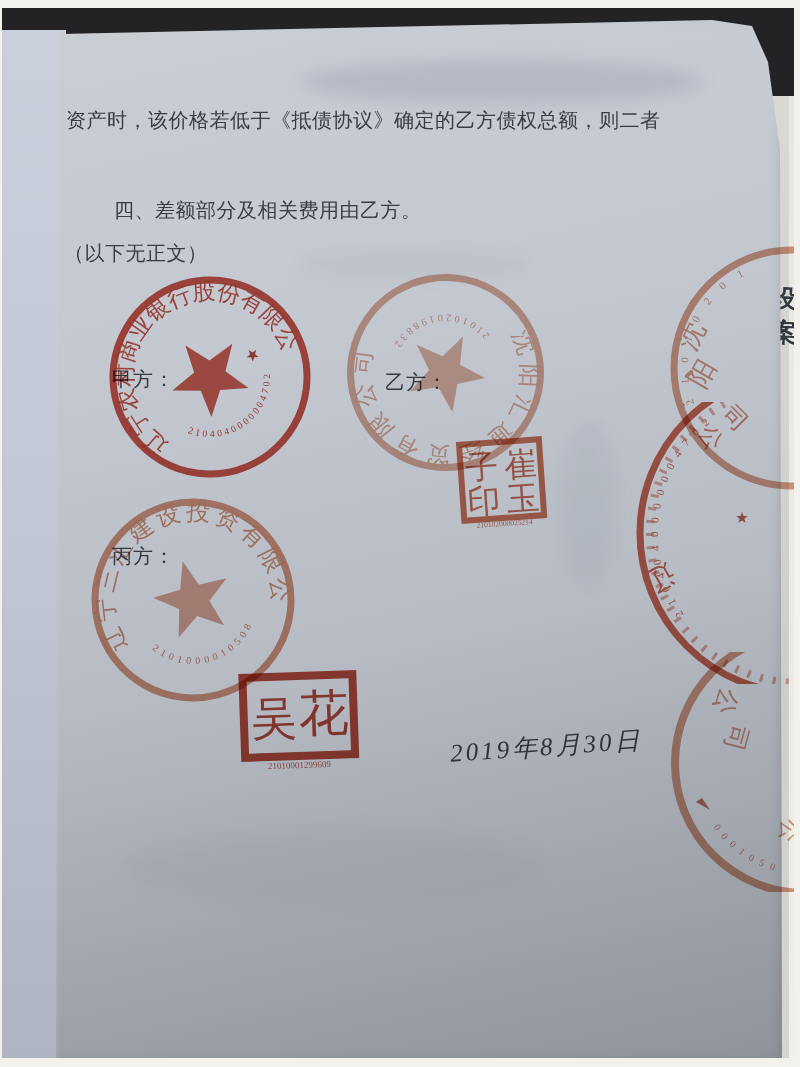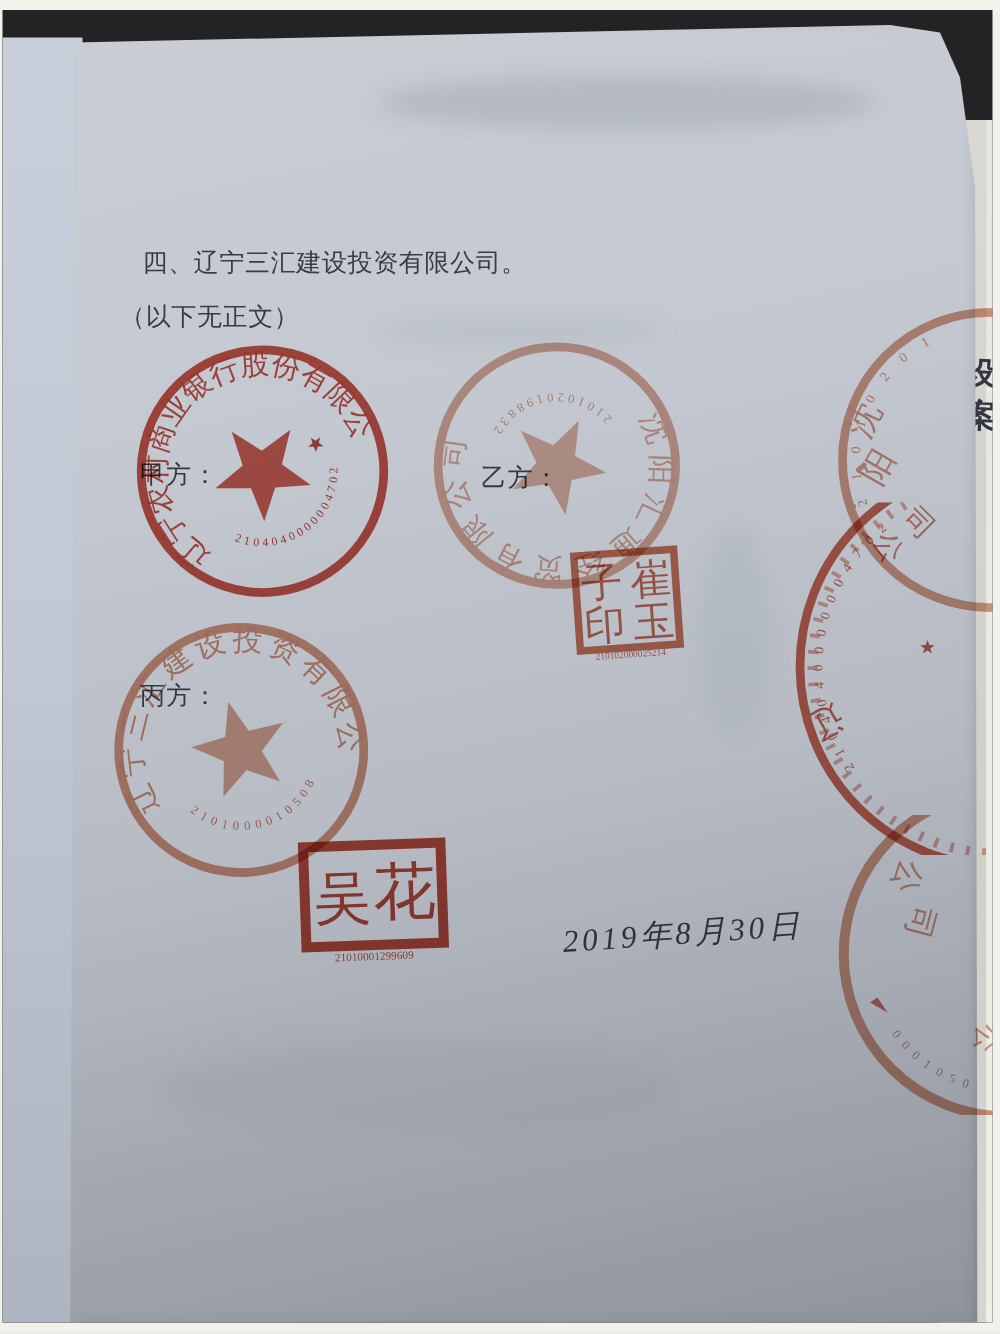--- a/index.html
+++ b/index.html
@@ -69,22 +69,23 @@
     <div class="strip-char" style="top:220px;">案</div>
   </div>
 
   <div class="page">
 
     <div class="smudge" style="left:250px;top:42px;width:400px;height:44px;background:rgba(88,96,116,.16);"></div>
     <div class="smudge" style="left:250px;top:236px;width:230px;height:22px;background:rgba(88,96,116,.09);"></div>
     <div class="smudge" style="left:506px;top:402px;width:60px;height:170px;background:rgba(88,96,116,.07);"></div>
     <div class="smudge" style="left:70px;top:810px;width:420px;height:80px;background:rgba(80,88,104,.05);"></div>
 
-    <div class="body-line" style="top:179px;left:62px;">四、辽宁三汇建设投资有限公司。</div>
-    <div class="body-line" style="top:222px;left:12px;margin-left:32px;">（以下无正文）</div>
+    <div class="body-line" style="top:89px;">资产时，该价格若低于《抵债协议》确定的乙方债权总额，则二者</div>
+    <div class="body-line" style="top:179px;left:62px;">四、差额部分及相关费用由乙方。</div>
+    <div class="body-line" style="top:222px;left:12px;">（以下无正文）</div>
 
     <div class="party-label" style="left:32px;top:348px;">甲方：</div>
     <div class="party-label" style="left:305px;top:351px;">乙方：</div>
     <div class="party-label" style="left:32px;top:525px;">丙方：</div>
 
     <div class="date-line">2019年8月30日</div>
   </div>
 
   <div class="seal" style="left:103px;top:264px;width:210px;height:210px;opacity:.95;transform:rotate(-38deg);">
     <svg width="210" height="210" viewBox="0 0 210 210">

